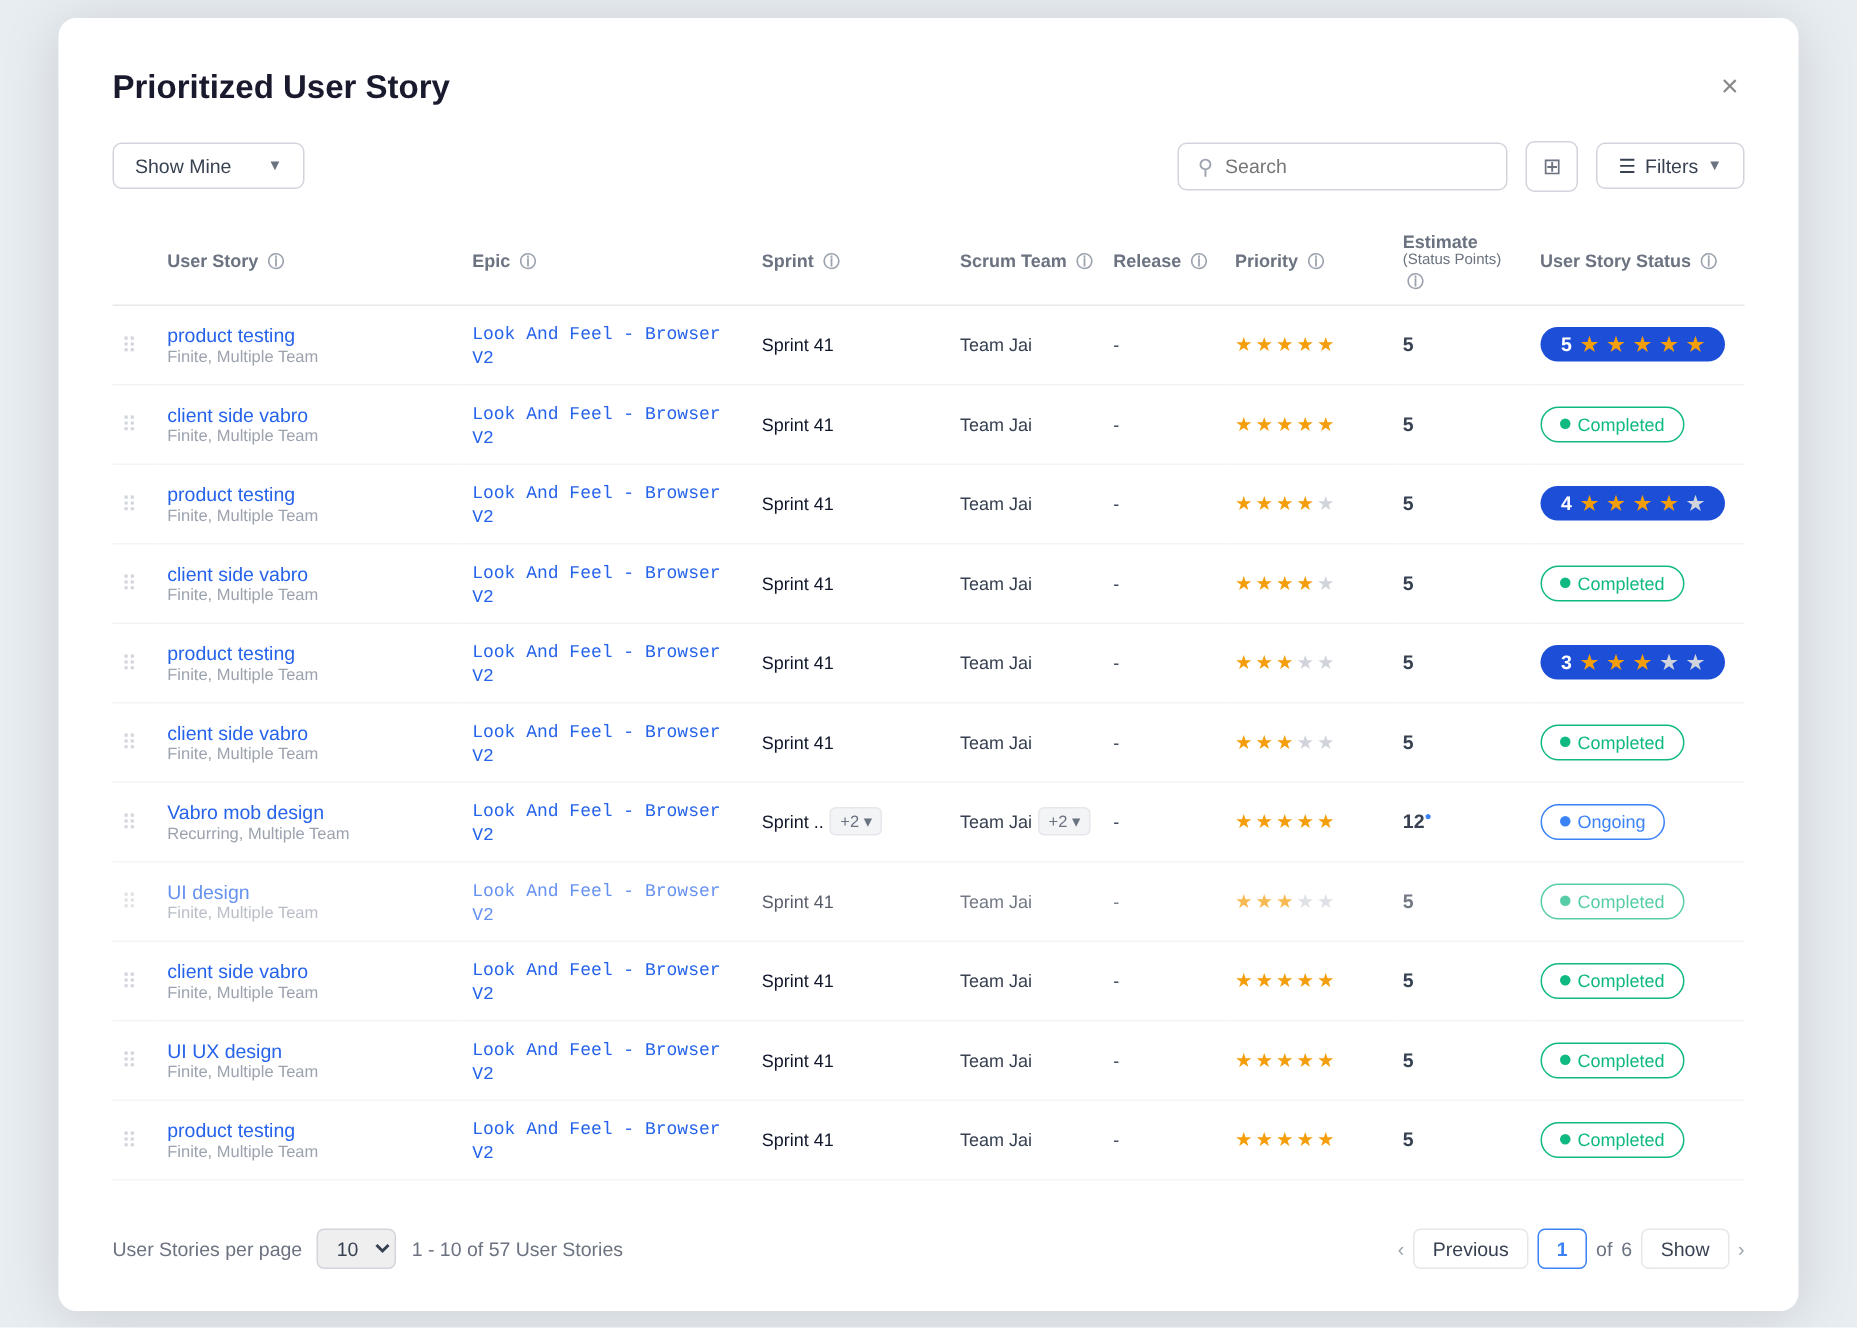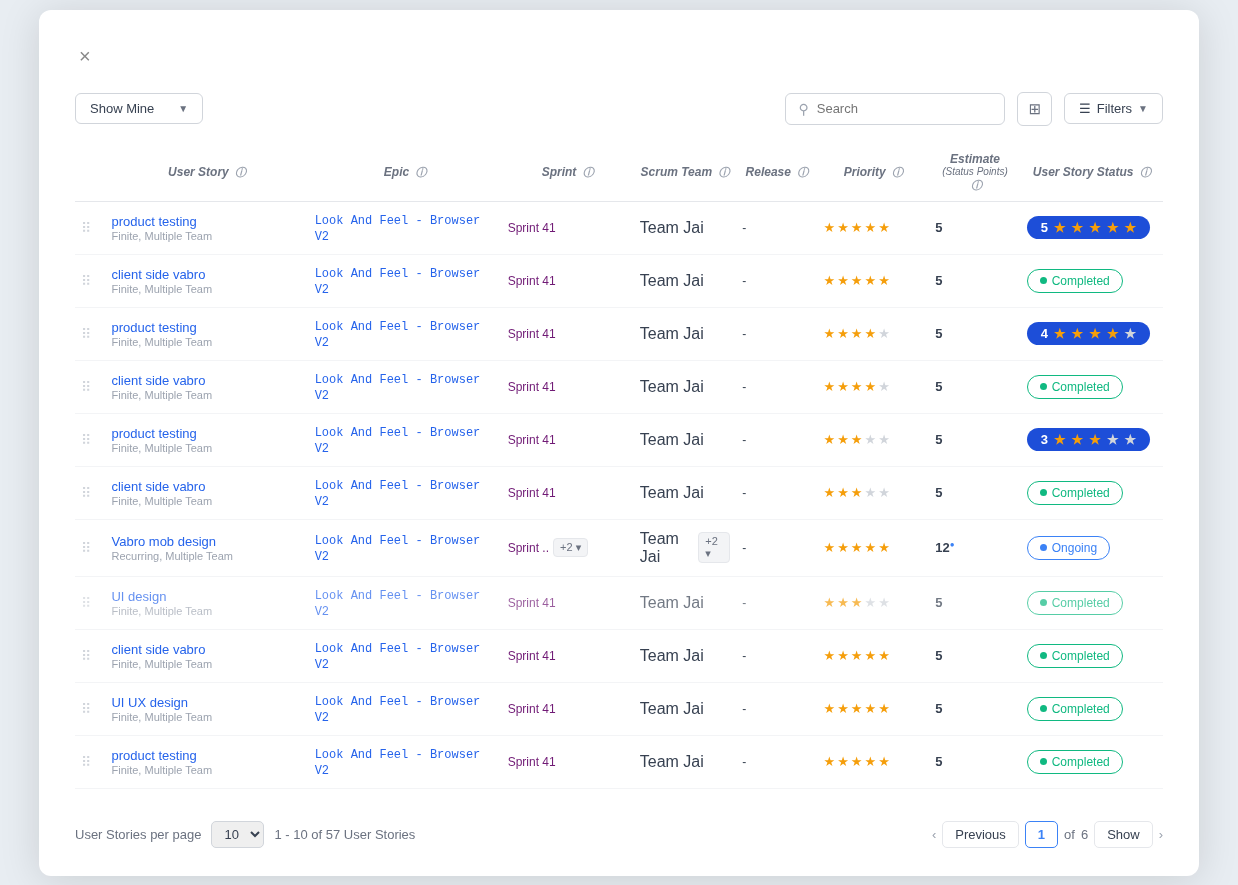--- a/index.html
+++ b/index.html
@@ -98,28 +98,27 @@
       background: #fff;
       cursor: pointer;
       font-size: 13px;
       color: #374151;
     }
     table {
       width: 100%;
       border-collapse: collapse;
     }
     thead th {
-      text-align: center;
+      text-align: left;
       font-size: 12px;
       font-weight: 600;
       color: #6b7280;
       padding: 8px 6px;
       border-bottom: 1.5px solid #e5e7eb;
       white-space: nowrap;
-      font-style: italic;
     }
     thead th .info-icon {
       color: #9ca3af;
       font-size: 11px;
       margin-left: 3px;
     }
     tbody tr {
       border-bottom: 1px solid #f3f4f6;
     }
     tbody td {
@@ -142,26 +141,26 @@
       font-size: 11px;
       margin-top: 1px;
     }
     .epic-link {
       color: #2563eb;
       font-size: 12px;
       text-decoration: none;
       font-family: Liberation Mono, monospace;
     }
     .sprint-link {
-      color: #701a75;
+      color: #0f172a;
       font-size: 12px;
       text-decoration: none;
     }
     .team-text {
-      font-size: 16px;
+      font-size: 12px;
       color: #374151;
     }
     .release-text {
       font-size: 12px;
       color: #374151;
     }
     .stars { display: flex; gap: 2px; align-items: center; }
     .star-filled { color: #f59e0b; font-size: 13px; }
     .star-empty { color: #d1d5db; font-size: 13px; }
     .estimate-val {
@@ -277,20 +276,21 @@
     .col-priority { width: 110px; }
     .col-estimate { width: 90px; }
     .col-status { width: 140px; }
     .row-partial { opacity: 0.7; }
   </style>
 </head>
 <body>
 
 <div class="modal">
   <div class="modal-header">
+    <span class="modal-title">Prioritized User Story</span>
     <button class="close-btn">×</button>
   </div>
 
   <div class="toolbar">
     <button class="show-mine-btn">
       <span>Show Mine</span>
       <span class="chevron">▼</span>
     </button>
     <div class="toolbar-spacer"></div>
     <div class="search-box">

